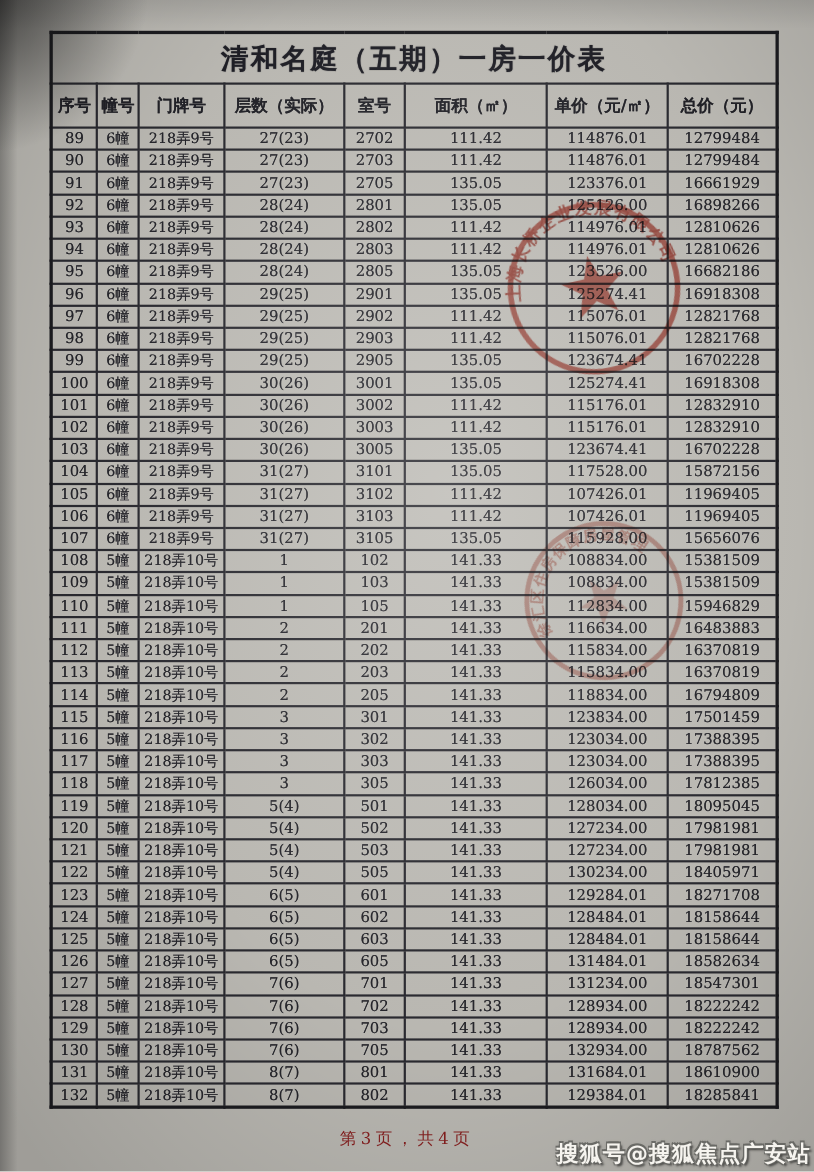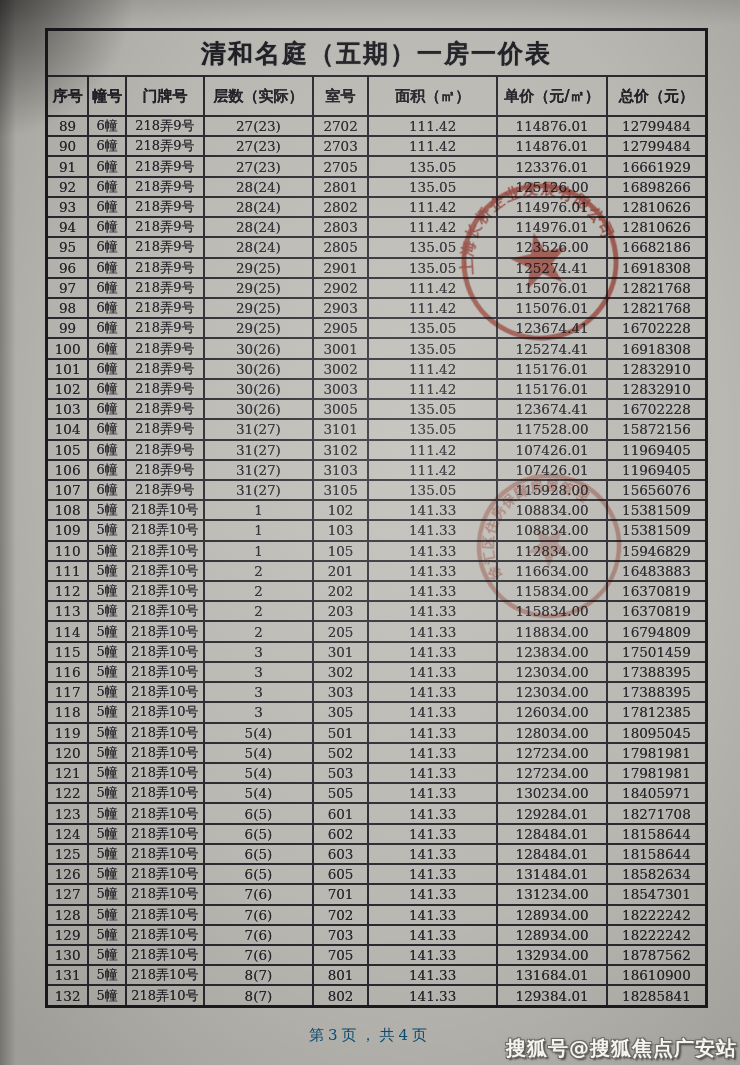--- a/index.html
+++ b/index.html
@@ -32,21 +32,21 @@
 
   
   .stamp{position:absolute;mix-blend-mode:multiply;filter:blur(0.45px);pointer-events:none;z-index:4;}
   .stamp1{left:445px;top:167px;opacity:0.82;transform:rotate(-12deg);}
   .stamp2{left:464px;top:461px;opacity:0.68;transform:rotate(-35deg);}
   .stamp text{font-family:"DejaVu Sans","Liberation Sans",sans-serif;font-weight:bold;}
 
   
   .page-footer{position:absolute;left:0;width:740px;top:1026px;text-align:center;
        font-family:"DejaVu Serif","Liberation Serif",serif;
-       font-size:15px;letter-spacing:4px;color:#0c4a6e;z-index:6;}
+       font-size:15px;letter-spacing:4px;color:#7f1d1d;z-index:6;}
   .watermark{position:absolute;right:3px;top:1035px;font-size:20px;font-weight:bold;
        color:#f6f4ef;letter-spacing:1px;z-index:7;
        text-shadow:-1px -1px 0 #6a6a66, 1px -1px 0 #6a6a66, -1px 1px 0 #6a6a66,
                    2px 2px 2px rgba(60,60,58,0.95), 0 0 3px rgba(80,80,76,0.6);}
 </style>
 </head>
 <body>
 
 <div class="photo">
 

